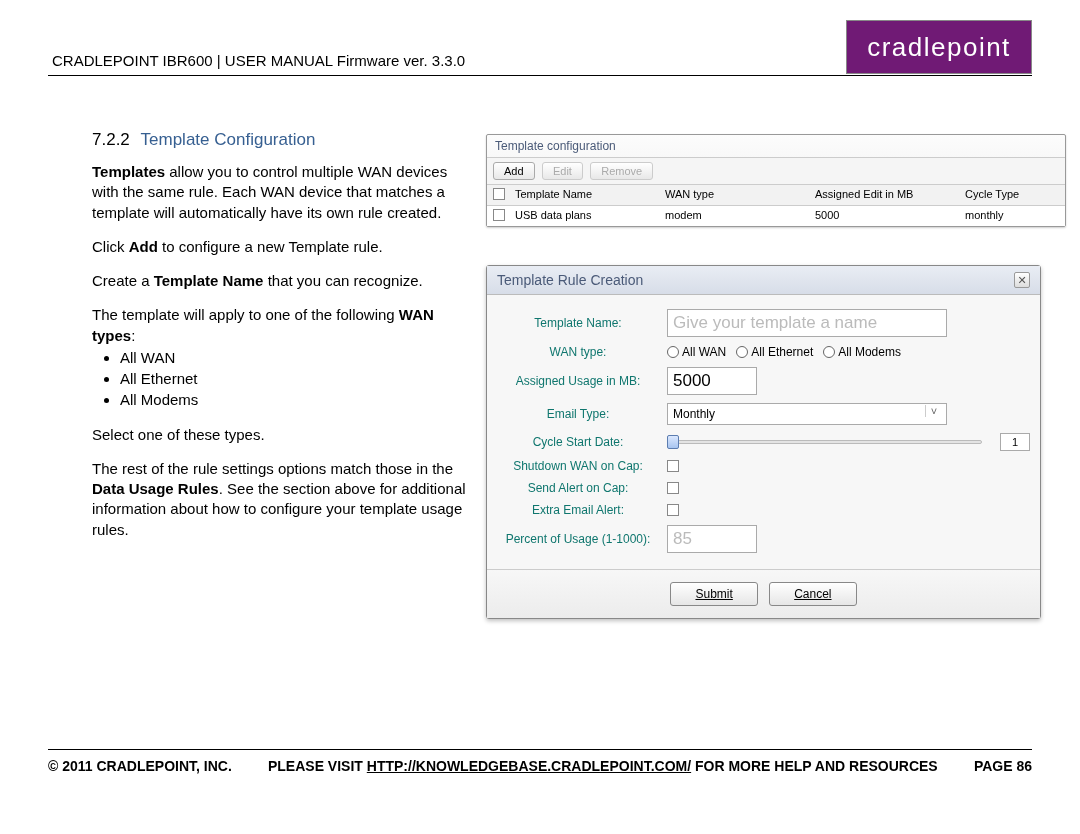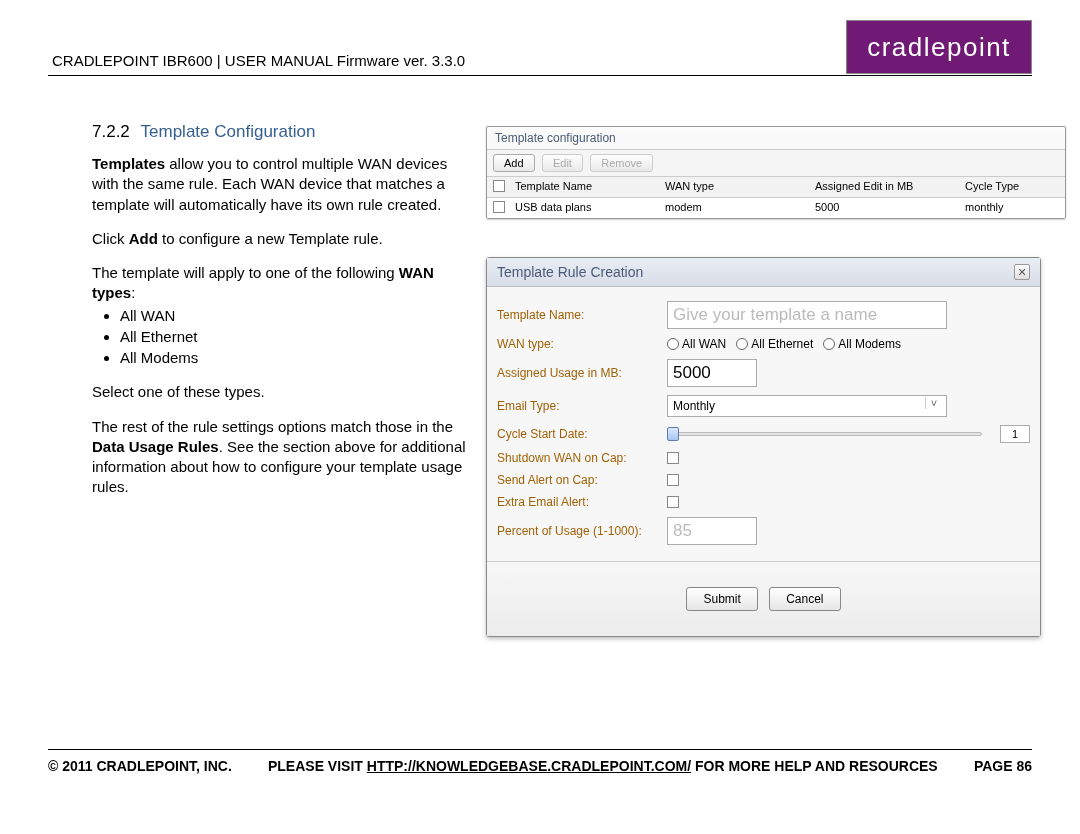--- a/index.html
+++ b/index.html
@@ -36,21 +36,21 @@
     font-family: "Trebuchet MS", sans-serif;
     font-size: 26px;
     letter-spacing: 1.5px;
     display: flex;
     align-items: center;
     justify-content: center;
     font-weight: 300;
   }
   .content {
     position: absolute;
-    top: 122px;
+    top: 130px;
     left: 92px;
     right: 48px;
   }
   .section-heading {
     font-size: 17px;
     margin-bottom: 12px;
   }
   .section-num { color: #000; }
   .section-title { color: #365f91; margin-left: 6px; }
   .left-col {
@@ -152,23 +152,23 @@
     color: #555;
   }
   .form { padding: 14px 10px 8px 10px; }
   .frow {
     display: flex;
     align-items: center;
     margin-bottom: 8px;
   }
   .flabel {
     width: 170px;
-    text-align: left;
+    text-align: center;
     padding-right: 8px;
-    color: #a16207;
+    color: #0f766e;
   }
   .fctrl { flex: 1; display: flex; align-items: center; gap: 10px; }
   .tinput {
     border: 1px solid #aaa;
     padding: 3px 5px;
     font-size: 17px;
     width: 280px;
     background: #fff;
   }
   .tinput.short { width: 90px; }
@@ -233,24 +233,25 @@
   .dlg-footer {
     border-top: 1px solid #ccc;
     padding: 8px;
     text-align: center;
     background: linear-gradient(#f7f7f7,#ececec);
   }
   .dlg-btn {
     display: inline-block;
     border: 1px solid #888;
     border-radius: 3px;
-    padding: 4px 16px;
-    margin: 17px 4px;
+    padding: 4px 24px;
+    margin: 4px 4px;
     background: linear-gradient(#fff,#e6e6e6);
     font-size: 12px;
+    text-decoration: underline;
   }
 
   
   .page-footer {
     position: absolute;
     left: 48px; right: 48px;
     bottom: 60px;
     border-top: 1px solid #000;
     padding-top: 8px;
     font-size: 14px;
@@ -273,20 +274,23 @@
     <span class="section-num">7.2.2</span>
     <span class="section-title">Template Configuration</span>
   </div>
 
   <div class="left-col">
     <p>
       <strong>Templates</strong><span> allow you to control multiple WAN devices with the same rule. Each WAN device that matches a template will automatically have its own rule created.</span>
     </p>
     <p>
       <span>Click </span><strong>Add</strong><span> to configure a new Template rule.</span>
+    </p>
+    <p>
+      <span>Create a </span><strong>Template Name</strong><span> that you can recognize.</span>
     </p>
     <p style="margin-bottom:2px;">
       <span>The template will apply to one of the following </span><strong>WAN types</strong><span>:</span>
     </p>
     <ul>
       <li>All WAN</li>
       <li>All Ethernet</li>
       <li>All Modems</li>
     </ul>
     <p>Select one of these types.</p>

